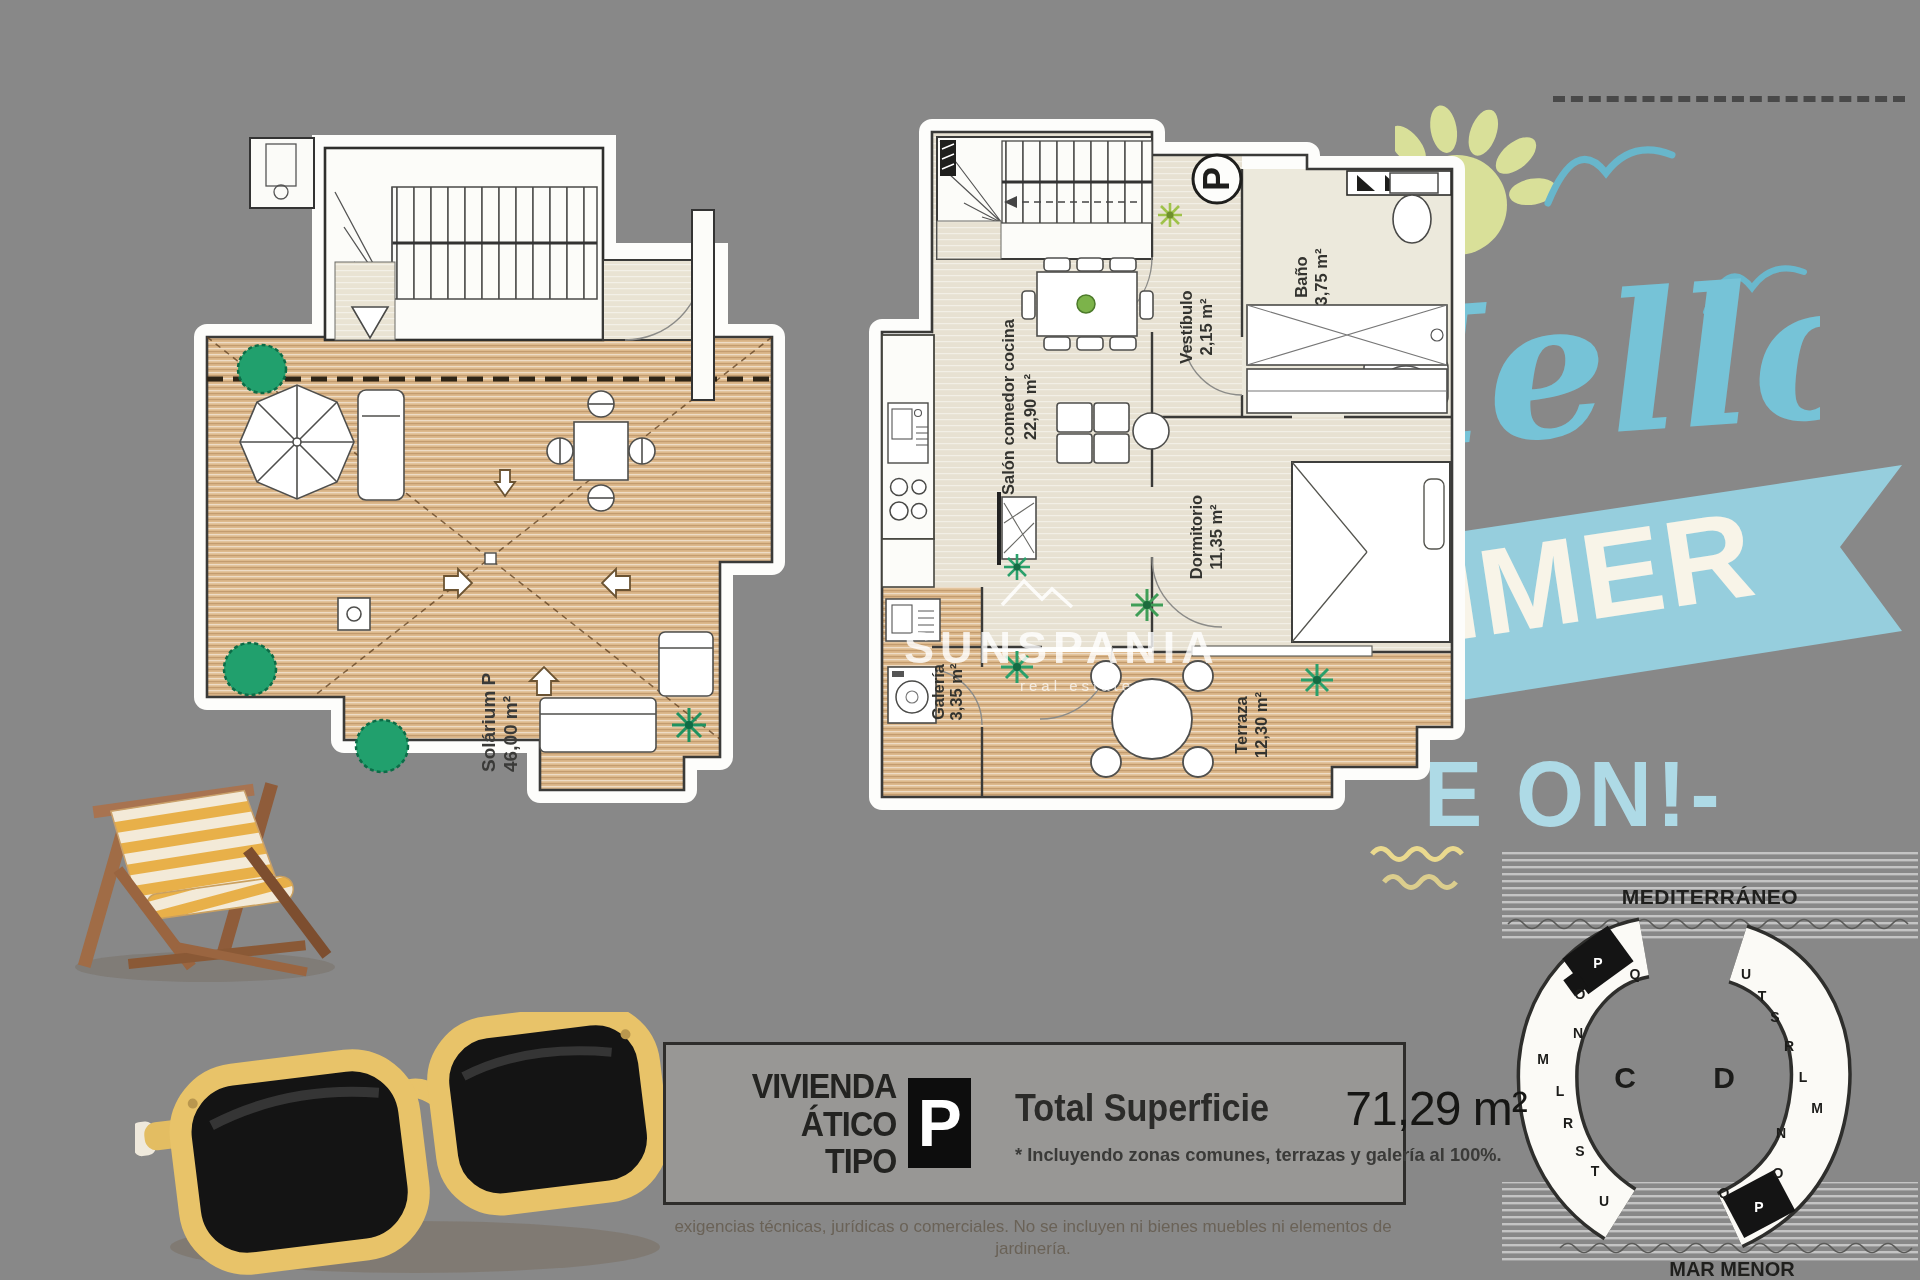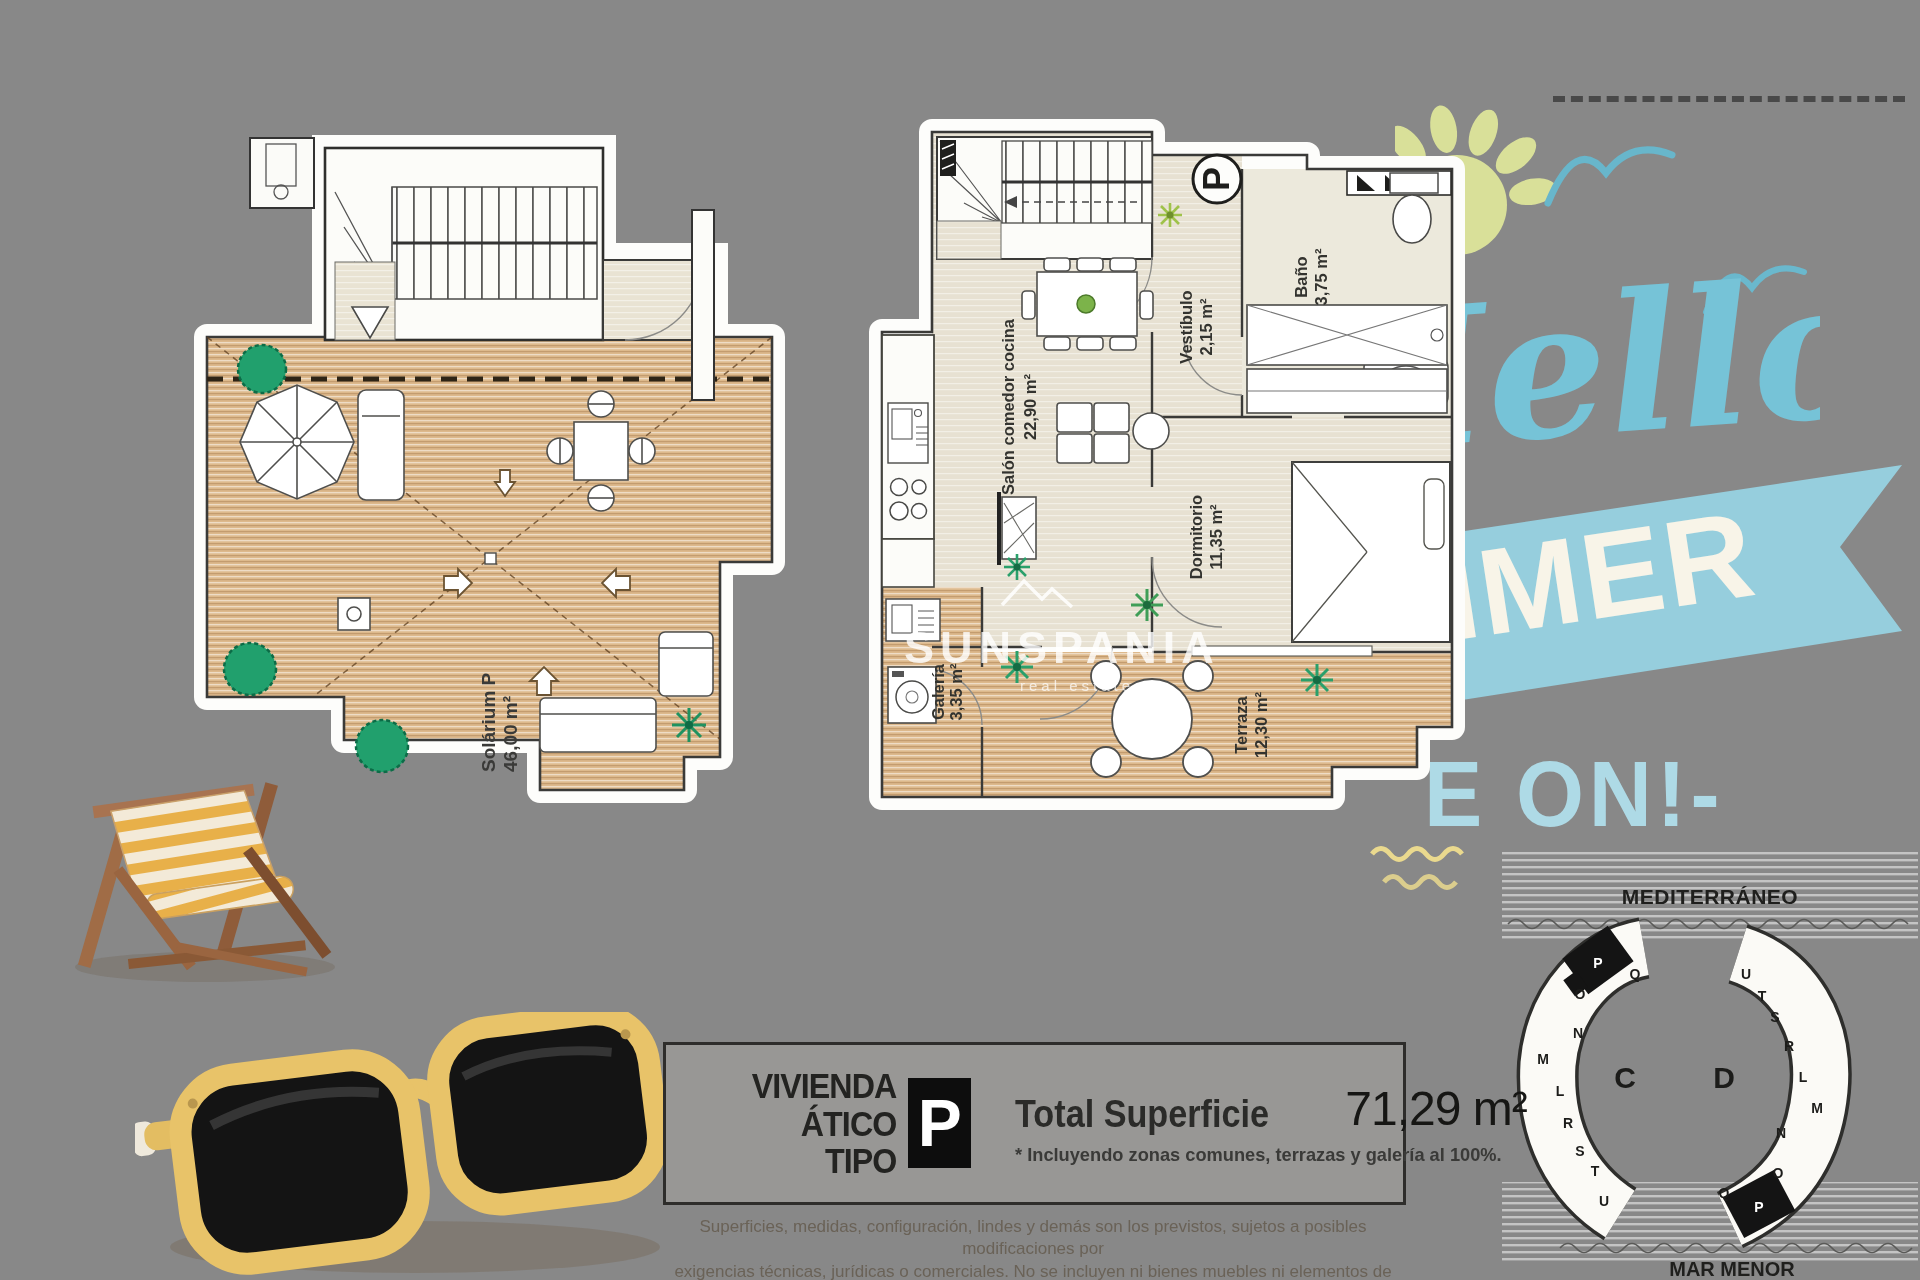--- a/index.html
+++ b/index.html
@@ -21,21 +21,21 @@
   
   .cutoff{position:absolute;left:1553px;top:96px;width:352px;height:0;border-top:6px dashed #3a3a3a;opacity:.8;z-index:6;}
   
   .tagline{position:absolute;left:1424px;top:742px;font-size:92px;font-weight:800;color:#aedae6;letter-spacing:5px;transform:scaleX(.95);transform-origin:left;white-space:nowrap;z-index:5;}
   
   .infobox{position:absolute;left:663px;top:1042px;width:737px;height:157px;border:3px solid #2e2d2b;background:rgba(249,243,231,0.15);display:flex;align-items:center;z-index:20;}
   .ib-left{display:flex;align-items:center;margin-left:64px;}
   .ib-name{text-align:right;font-weight:800;font-size:35px;line-height:1.08;color:#232321;letter-spacing:-1px;transform:scaleX(.92);transform-origin:right;}
   .ib-badge{width:72px;height:90px;background:#0d0d0d;color:#fff;display:flex;align-items:center;justify-content:center;font-size:66px;font-weight:800;margin-left:12px;}
   .ib-right{margin-left:44px;}
-  .ib-row{display:flex;align-items:flex-end;}
+  .ib-row{display:flex;align-items:center;}
   .ib-lab{font-size:38px;font-weight:700;color:#2b2b29;width:330px;white-space:nowrap;transform:scaleX(.9);transform-origin:left;}
   .ib-val{font-size:48px;font-weight:400;color:#161614;letter-spacing:-1px;white-space:nowrap;}
   .ib-note{font-size:19px;font-weight:700;color:#3a3a38;margin-top:8px;transform:scaleX(.96);transform-origin:left;white-space:nowrap;}
   
   .disclaimer{position:absolute;left:658px;top:1216px;width:750px;text-align:center;font-size:17px;color:#6a6257;line-height:1.32;z-index:20;}
 </style>
 </head>
 <body>
 
 <div class="canvas">
@@ -410,21 +410,20 @@
     <div class="ib-right">
       <div class="ib-row">
         <span class="ib-lab">Total Superficie</span>
         <span class="ib-val">71,29 m²</span>
       </div>
       <div class="ib-note">* Incluyendo zonas comunes, terrazas y galería al 100%.</div>
     </div>
   </div>
 
   <div class="disclaimer">
-    <div>Superficies, medidas, configuración, lindes y demás son los previstos, sujetos a posibles modificaciones por</div>
     <div>exigencias técnicas, jurídicas o comerciales. No se incluyen ni bienes muebles ni elementos de jardinería.</div>
   </div>
 
   <svg class="abs layer-map" style="left:1502px;top:852px" width="416" height="428" viewBox="0 0 416 428">
     <defs>
       <pattern id="scanM" width="8" height="7" patternUnits="userSpaceOnUse">
         <rect width="8" height="2.4" fill="rgba(255,255,255,0.5)"></rect>
       </pattern>
     </defs>
     <rect x="0" y="0" width="416" height="88" fill="url(#scanM)"></rect>

